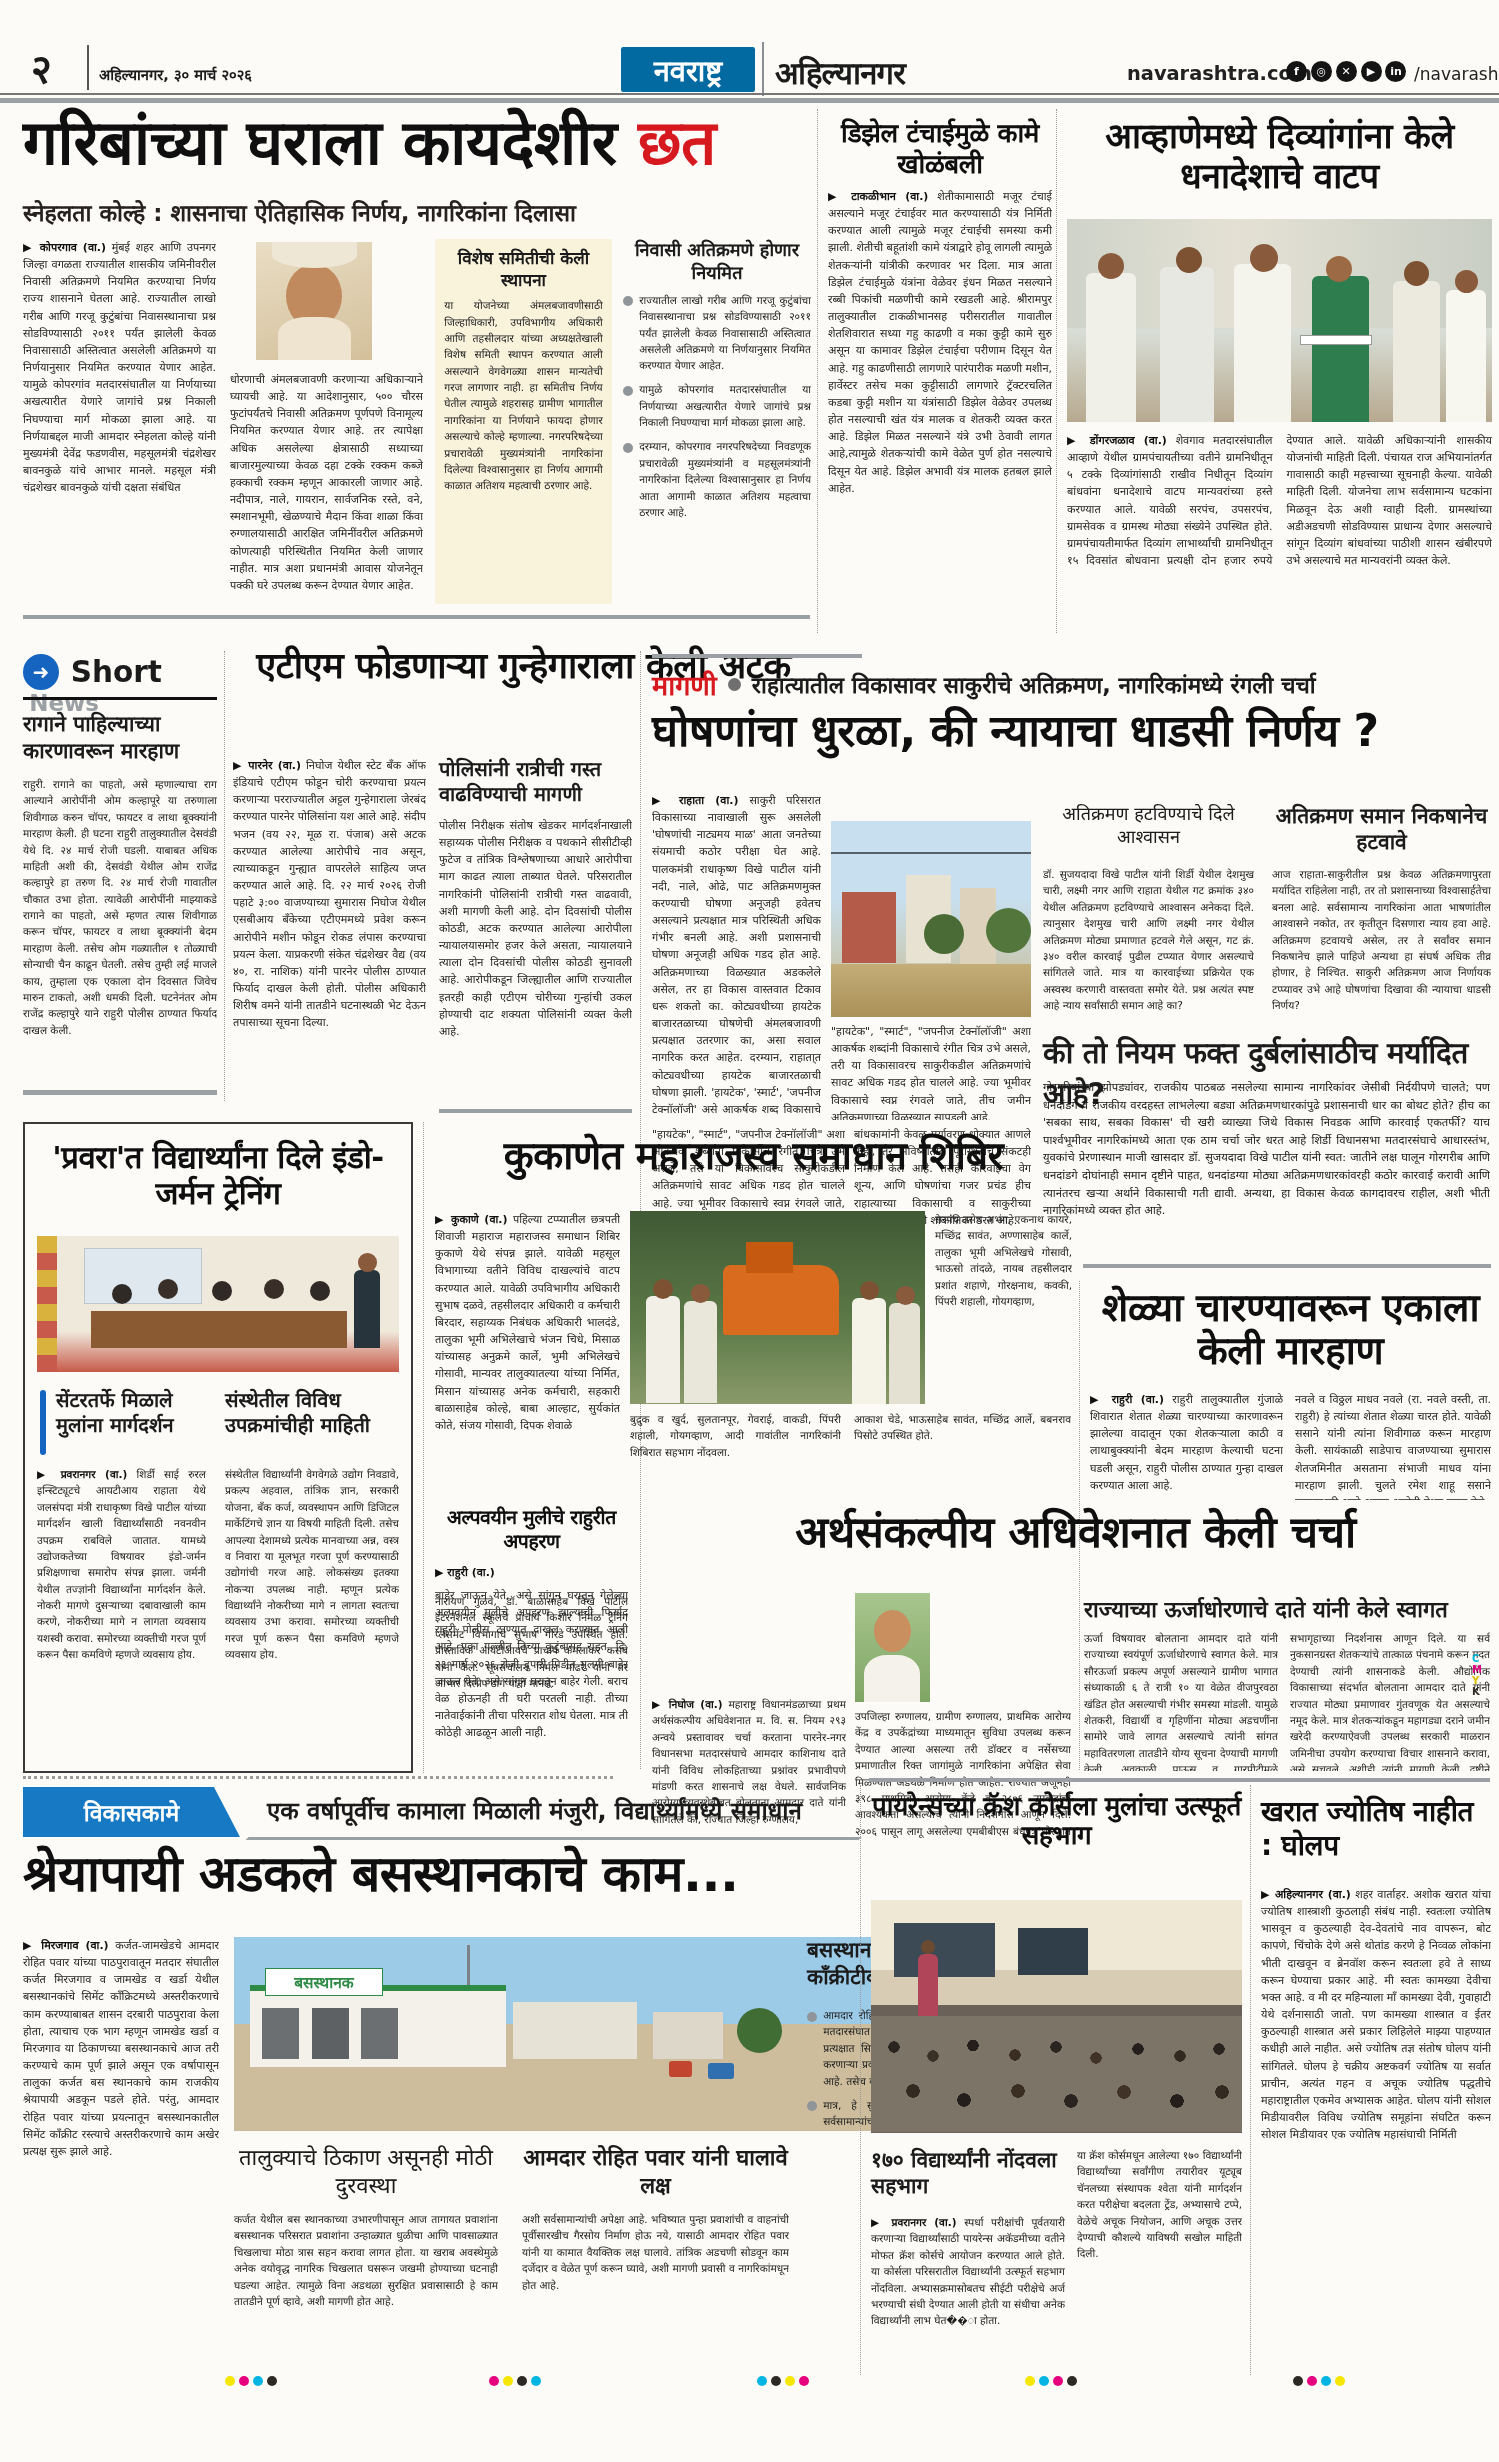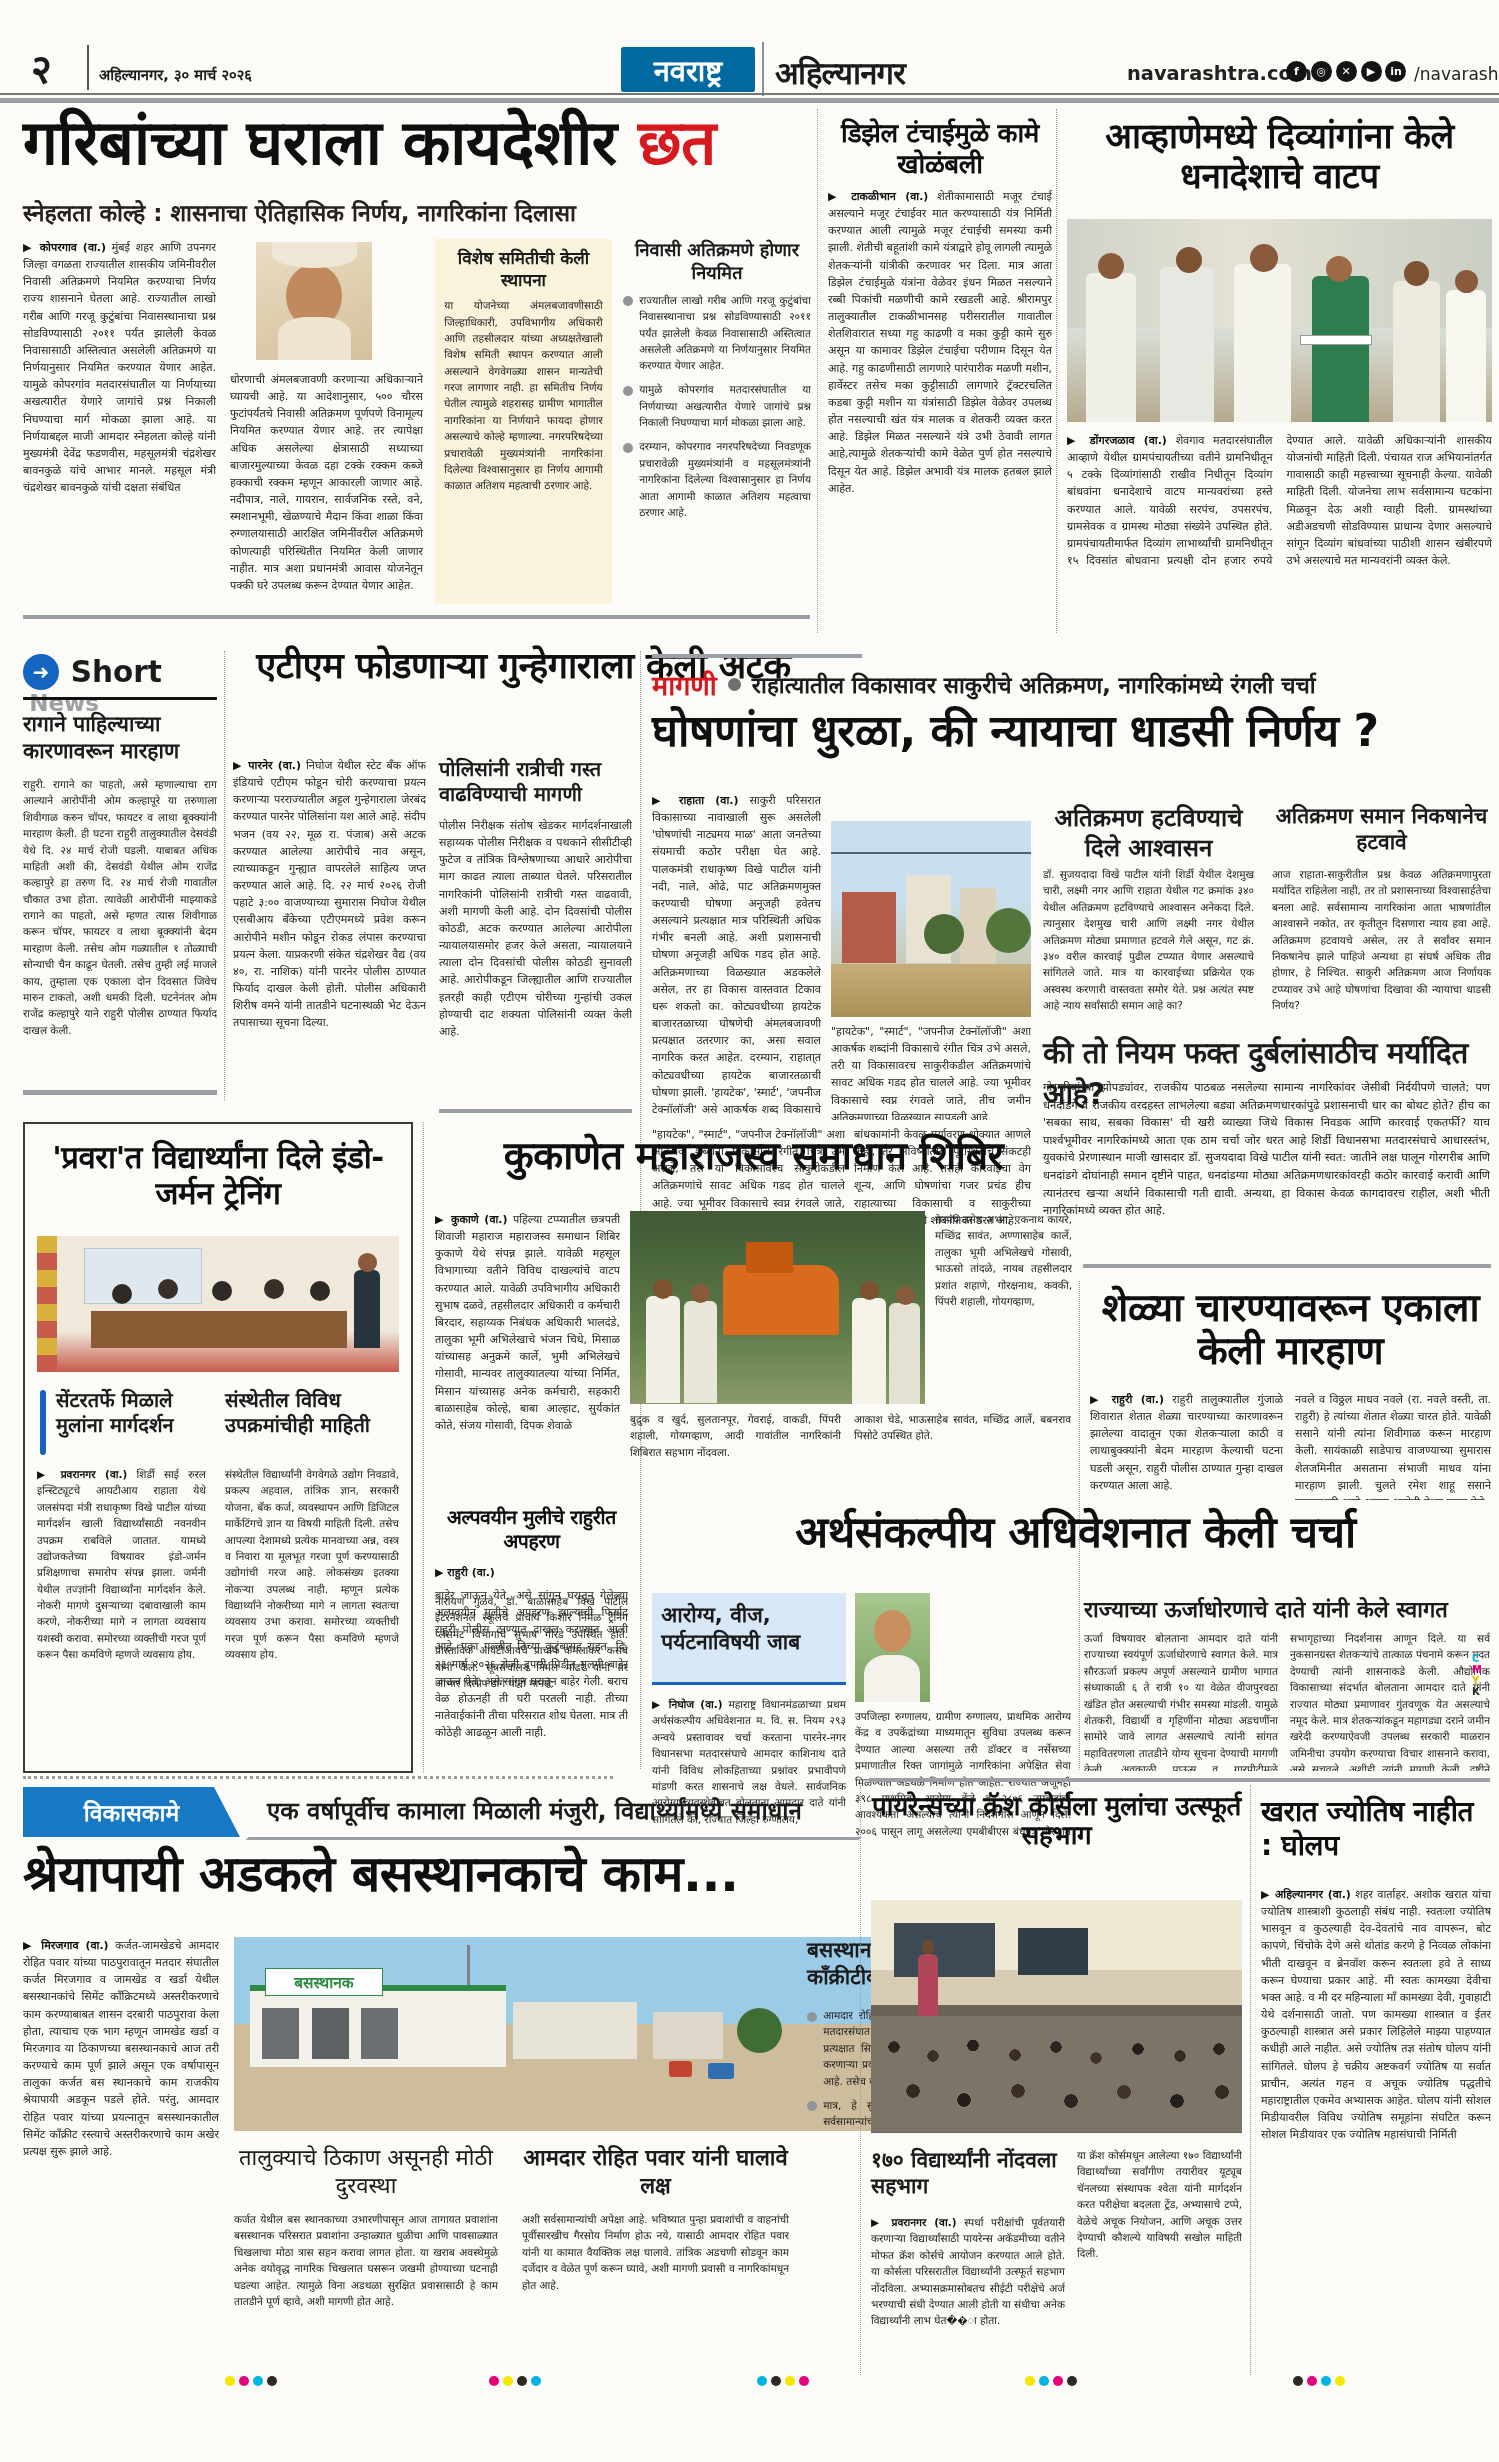--- a/index.html
+++ b/index.html
@@ -160,21 +160,21 @@
     <div class="a" style="left:11px;top:71px;width:54px;height:71px;background:#b55b4a;"></div>
     <div class="a" style="left:75px;top:54px;width:45px;height:88px;background:#e8e2d2;"></div>
     <div class="a" style="left:129px;top:67px;width:36px;height:76px;background:#ddd3bd;"></div>
     <div class="head-c" style="left:93px;top:93px;width:40px;height:40px;background:#4a6b35;"></div>
     <div class="head-c" style="left:155px;top:87px;width:45px;height:45px;background:#53763c;"></div>
     <div class="a" style="left:0;top:143px;width:200px;height:53px;background:linear-gradient(#c4ad77,#a99158);"></div>
     <div class="a" style="left:0;top:31px;width:200px;height:1.6px;background:#55616b;"></div>
   </div>
   <div class="a j" style="left:831px;top:1023px;width:200px;height:97px;">"हायटेक", "स्मार्ट", "जपनीज टेक्नॉलॉजी" अशा आकर्षक शब्दांनी विकासाचे रंगीत चित्र उभे असले, तरी या विकासावरच साकुरीकडील अतिक्रमणांचे सावट अधिक गडद होत चालले आहे. ज्या भूमीवर विकासाचे स्वप्न रंगवले जाते, तीच जमीन अतिक्रमणाच्या विळख्यात सापडली आहे.</div>
 
-  <div class="a" style="left:1043px;top:803px;width:211px;font-size:24px;font-weight:bold;text-align:center;line-height:1.25;">अतिक्रमण हटविण्याचे दिले आश्वासन</div>
+  <div class="a" style="left:1043px;top:803px;width:211px;font-size:18px;font-weight:normal;text-align:center;line-height:1.25;">अतिक्रमण हटविण्याचे दिले आश्वासन</div>
   <div class="a j" style="left:1043px;top:866px;width:211px;height:155px;font-size:10.5px;">डॉ. सुजयदादा विखे पाटील यांनी शिर्डी येथील देशमुख चारी, लक्ष्मी नगर आणि राहाता येथील गट क्रमांक ३४० येथील अतिक्रमण हटविण्याचे आश्वासन अनेकदा दिले. त्यानुसार देशमुख चारी आणि लक्ष्मी नगर येथील अतिक्रमण मोठ्या प्रमाणात हटवले गेले असून, गट क्रं. ३४० वरील कारवाई पुढील टप्प्यात येणार असल्याचे सांगितले जाते. मात्र या कारवाईच्या प्रक्रियेत एक अस्वस्थ करणारी वास्तवता समोर येते. प्रश्न अत्यंत स्पष्ट आहे न्याय सर्वांसाठी समान आहे का?</div>
 
   <div class="a" style="left:1272px;top:803px;width:219px;font-size:21px;font-weight:bold;text-align:center;line-height:1.25;">अतिक्रमण समान निकषानेच हटवावे</div>
   <div class="a j" style="left:1272px;top:866px;width:219px;height:155px;font-size:10.5px;">आज राहाता-साकुरीतील प्रश्न केवळ अतिक्रमणापुरता मर्यादित राहिलेला नाही, तर तो प्रशासनाच्या विश्वासार्हतेचा बनला आहे. सर्वसामान्य नागरिकांना आता भाषणांतील आश्वासने नकोत, तर कृतीतून दिसणारा न्याय हवा आहे. अतिक्रमण हटवायचे असेल, तर ते सर्वांवर समान निकषानेच झाले पाहिजे अन्यथा हा संघर्ष अधिक तीव्र होणार, हे निश्चित. साकुरी अतिक्रमण आज निर्णायक टप्प्यावर उभे आहे घोषणांचा दिखावा की न्यायाचा धाडसी निर्णय?</div>
 
   <div class="a" style="left:1043px;top:1031px;width:447px;font-size:29.5px;font-weight:bold;letter-spacing:-0.4px;">की तो नियम फक्त दुर्बलांसाठीच मर्यादित आहे?</div>
   <div class="a j" style="left:1043px;top:1079px;width:447px;height:179px;font-size:11.3px;">गोरगरिबांच्या झोपड्यांवर, राजकीय पाठबळ नसलेल्या सामान्य नागरिकांवर जेसीबी निर्दयीपणे चालते; पण धनदांडगे व राजकीय वरदहस्त लाभलेल्या बड्या अतिक्रमणधारकांपुढे प्रशासनाची धार का बोथट होते? हीच का 'सबका साथ, सबका विकास' ची खरी व्याख्या जिथे विकास निवडक आणि कारवाई एकतर्फी? याच पार्श्वभूमीवर नागरिकांमध्ये आता एक ठाम चर्चा जोर धरत आहे  शिर्डी विधानसभा मतदारसंघाचे आधारस्तंभ, युवकांचे प्रेरणास्थान माजी खासदार डॉ. सुजयदादा विखे पाटील यांनी स्वत: जातीने लक्ष घालून गोरगरीब आणि धनदांडगे दोघांनाही समान दृष्टीने पाहत, धनदांडग्या मोठ्या अतिक्रमणधारकांवरही कठोर कारवाई करावी आणि त्यानंतरच खऱ्या अर्थाने विकासाची गती द्यावी. अन्यथा, हा विकास केवळ कागदावरच राहील, अशी भीती नागरिकांमध्ये व्यक्त होत आहे.</div>
   <div class="a rule" style="left:1083px;top:1264px;width:408px;height:3.9px;"></div>
 
   <div class="a j" style="left:652px;top:1126px;width:193px;height:132px;">"हायटेक", "स्मार्ट", "जपनीज टेक्नॉलॉजी" अशा आकर्षक शब्दांनी विकासाचे रंगीत चित्र उभे असले, तरी या विकासावरच साकुरीकडील अतिक्रमणांचे सावट अधिक गडद होत चालले आहे. ज्या भूमीवर विकासाचे स्वप्न रंगवले जाते, तीच जमीन अतिक्रमणाच्या विळख्यात सापडली आहे.</div>
@@ -232,23 +232,20 @@
 
   <div class="a dotv" style="left:1079px;top:1281px;height:489px;"></div>
   <div class="a hd" style="left:1090px;top:1287px;width:401px;font-size:39px;line-height:1.1;">शेळ्या चारण्यावरून एकाला केली मारहाण</div>
   <div class="a j" style="left:1090px;top:1391px;width:193px;height:109px;">
     <span class="dl">▶ राहुरी (वा.)</span>
     <span>राहुरी तालुक्यातील गुंजाळे शिवारात शेतात शेळ्या चारण्याच्या कारणावरून झालेल्या वादातून एका शेतकऱ्याला काठी व लाथाबुक्क्यांनी बेदम मारहाण केल्याची घटना घडली असून, राहुरी पोलीस ठाण्यात गुन्हा दाखल करण्यात आला आहे.</span>
   </div>
   <div class="a j" style="left:1295px;top:1391px;width:196px;height:109px;">नवले व विठ्ठल माधव नवले (रा. नवले वस्ती, ता. राहुरी) हे त्यांच्या शेतात शेळ्या चारत होते. यावेळी ससाने यांनी त्यांना शिवीगाळ करून मारहाण केली. सायंकाळी साडेपाच वाजण्याच्या सुमारास शेतजमिनीत असताना संभाजी माधव यांना मारहाण झाली. चुलते रमेश शाहू ससाने घटनास्थळी आले असता आरोपी तेथून पळून गेले.</div>
 
   <div class="a hd" style="left:668px;top:1510px;width:815px;font-size:43px;line-height:1.05;">अर्थसंकल्पीय अधिवेशनात केली चर्चा</div>
-  <div class="a lblue" style="left:652px;top:1593px;width:194px;height:92px;padding:9.3px;box-sizing:border-box;border-bottom:3.9px solid #1565c0;">
-    <div style="font-size:21px;font-weight:bold;line-height:1.25;">आरोग्य, वीज, पर्यटनाविषयी जाब</div>
-  </div>
   <div class="a j" style="left:652px;top:1696px;width:194px;height:144px;font-size:10.5px;">
     <span class="dl">▶ निघोज (वा.)</span>
     <span>महाराष्ट्र विधानमंडळाच्या प्रथम अर्थसंकल्पीय अधिवेशनात म. वि. स. नियम २९३ अन्वये प्रस्तावावर चर्चा करताना पारनेर-नगर विधानसभा मतदारसंघाचे आमदार काशिनाथ दाते यांनी विविध लोकहिताच्या प्रश्नांवर प्रभावीपणे मांडणी करत शासनाचे लक्ष वेधले. सार्वजनिक आरोग्य व्यवस्थेबाबत बोलताना आमदार दाते यांनी सांगितले की, राज्यात जिल्हा रुग्णालय,</span>
   </div>
   <div class="a photo" style="left:855px;top:1593px;width:75px;height:109px;background:linear-gradient(#a8c68f,#7fa564);">
     <div class="head-c" style="left:18.6px;top:17px;width:37px;height:42px;background:#c98f5f;"></div>
     <div class="a" style="left:9.3px;top:62px;width:56px;height:47px;background:#f4f2ea;border-radius:40% 40% 0 0;"></div>
   </div>
   <div class="a j" style="left:855px;top:1708px;width:216px;height:132px;font-size:10.5px;">उपजिल्हा रुग्णालय, ग्रामीण रुग्णालय, प्राथमिक आरोग्य केंद्र व उपकेंद्रांच्या माध्यमातून सुविधा उपलब्ध करून देण्यात आल्या असल्या तरी डॉक्टर व नर्सेसच्या प्रमाणातील रिक्त जागांमुळे नागरिकांना अपेक्षित सेवा मिळण्यात अडथळे निर्माण होत आहेत. राज्यात अजूनही ३९८ प्राथमिक आरोग्य केंद्रे व २८०६ उपकेंद्रांची आवश्यकता असल्याचे त्यांनी निदर्शनास आणून दिले. २००६ पासून लागू असलेल्या एमबीबीएस बंधपत्र धोरणात बदल करुन सेवा द्यावी.</div>
   <div class="a" style="left:1084px;top:1593px;width:407px;font-size:22px;font-weight:bold;">राज्याच्या ऊर्जाधोरणाचे दाते यांनी केले स्वागत</div>

